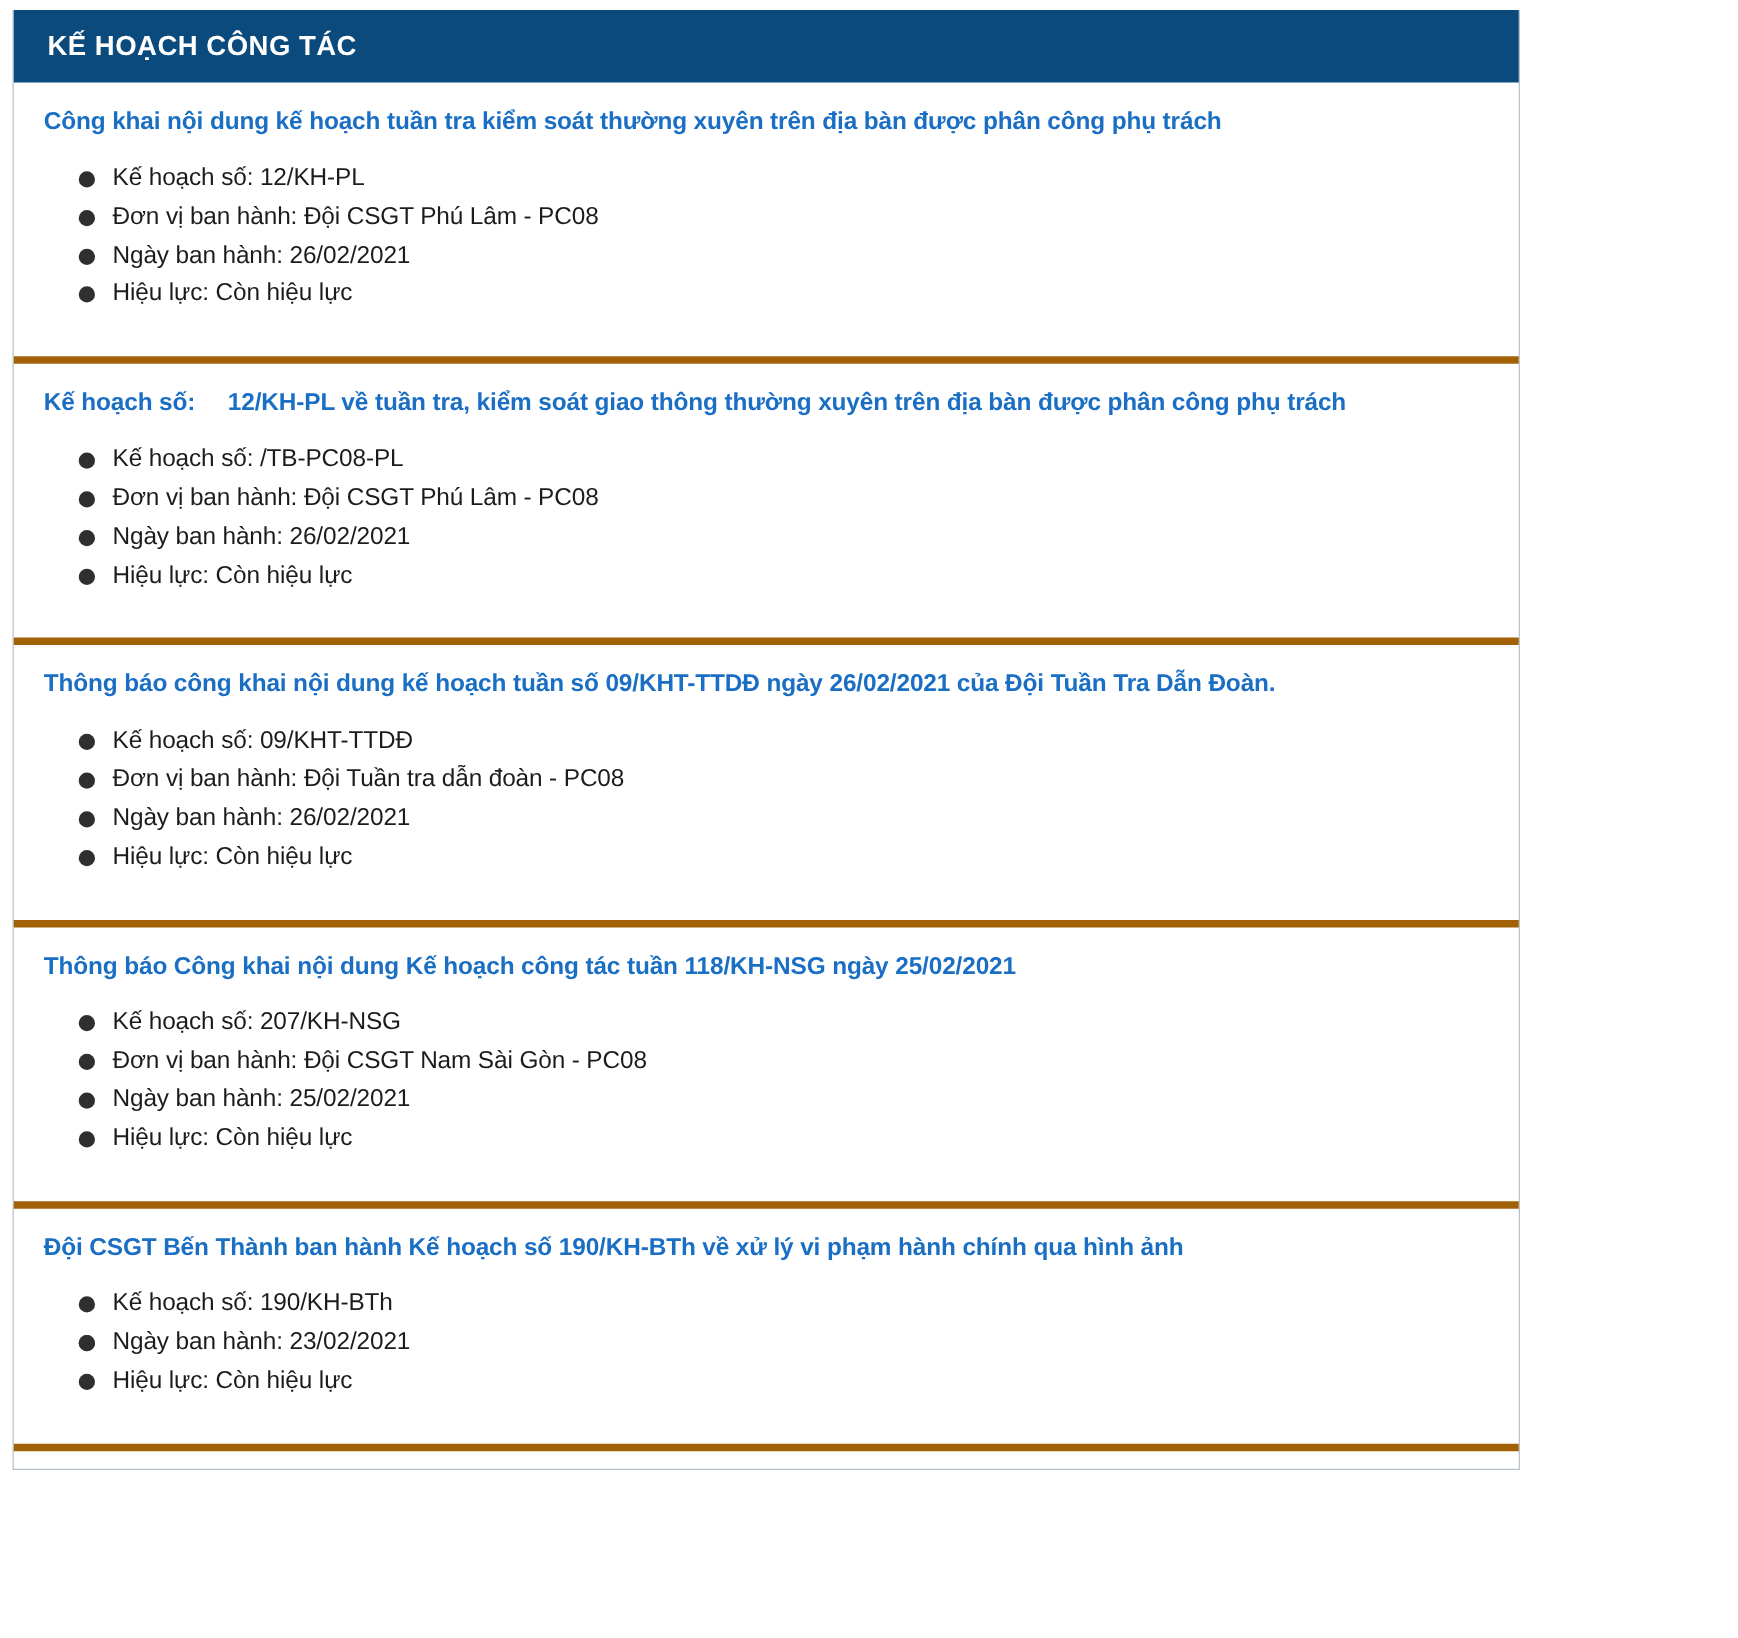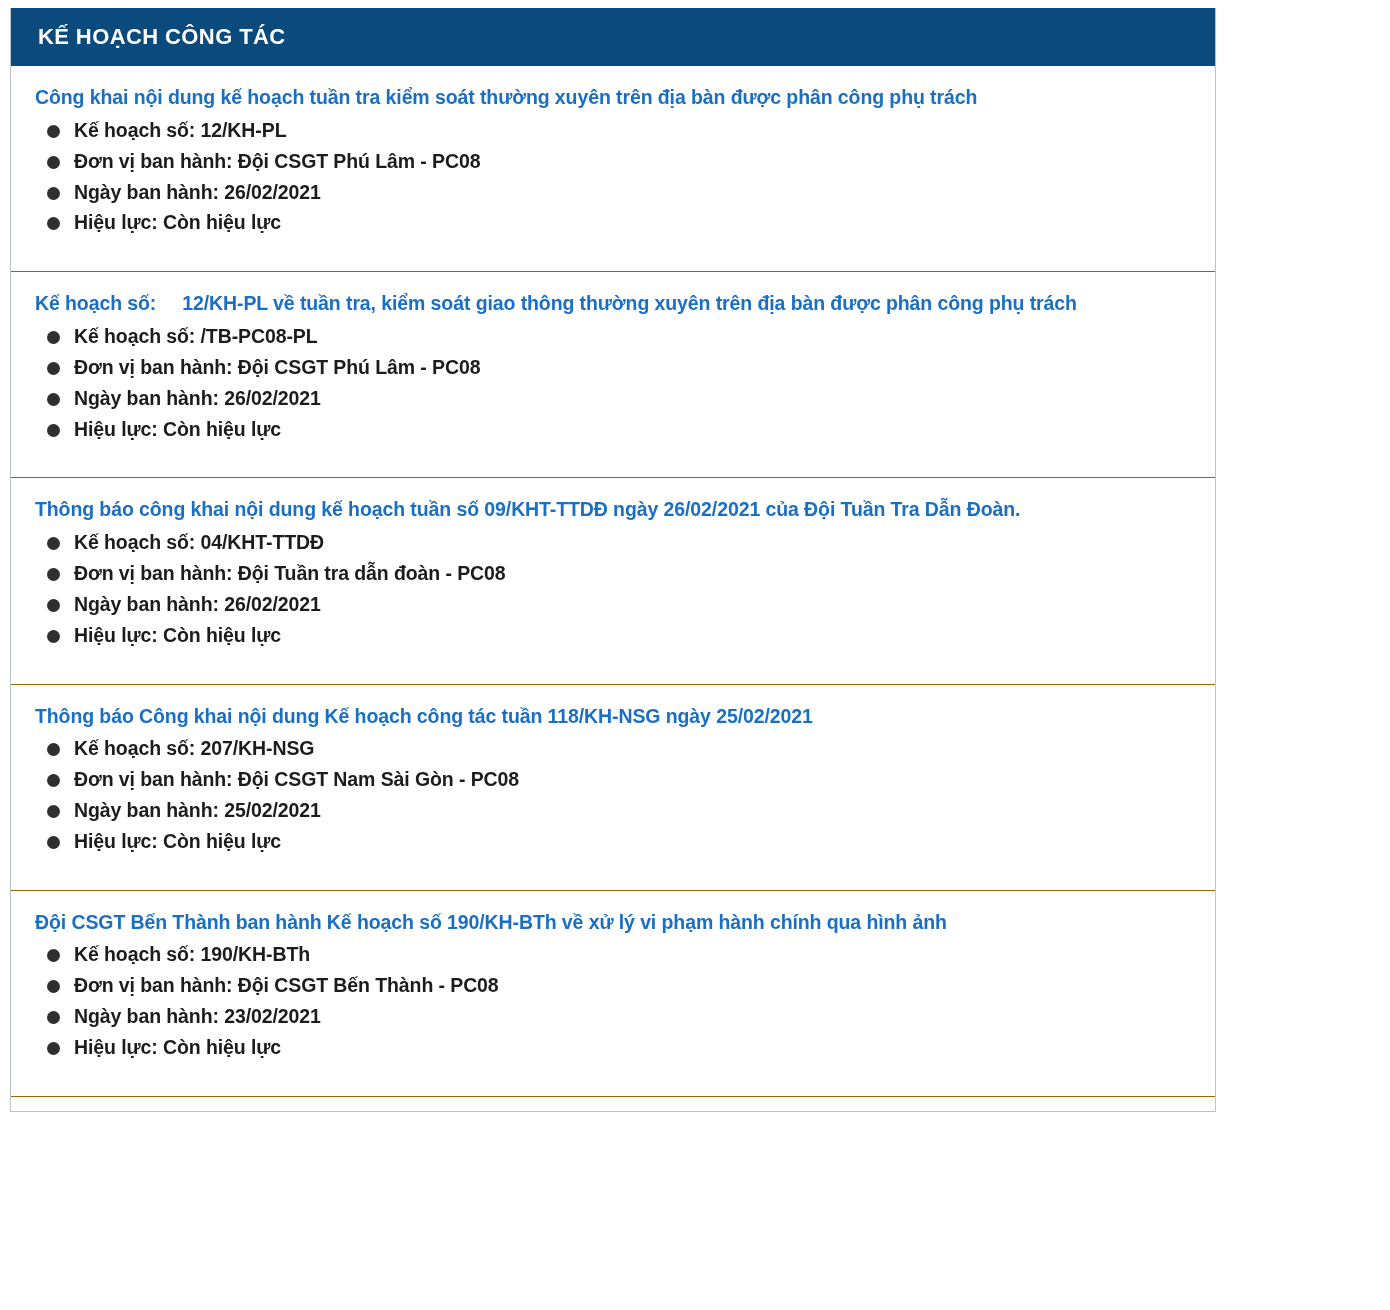--- a/index.html
+++ b/index.html
@@ -25,43 +25,42 @@
   .panel-header {
     background: #0b4a7d;
     color: #ffffff;
     font-size: 22px;
     font-weight: bold;
     letter-spacing: 0.4px;
     padding: 17px 0 17px 27px;
     line-height: 1.1;
   }
   .entry {
-    border-bottom: 1px solid #a16207;
-    padding: 18px 22px 32px 22px;
+    border-bottom: 6px solid #a16207;
+    padding: 18px 22px 20px 22px;
   }
   .entry:last-child {
     border-bottom: none;
   }
   .entry-title {
     color: #1a6fc4;
     font-size: 19.5px;
     font-weight: bold;
     line-height: 1.42;
     margin: 0 0 4px 2px;
     letter-spacing: -0.1px;
   }
   .entry-title .title-lead {
     margin-right: 26px;
     text-align: center;
   }
   ul.fields {
     list-style: none;
-    margin: 0;
+    margin: 16px;
     padding: 0;
-    font-weight: bold;
   }
   ul.fields li {
     position: relative;
     padding-left: 41px;
     font-size: 19.5px;
     color: #1c1c1c;
     line-height: 1.48;
     margin: 2px 0;
     letter-spacing: -0.1px;
   }
@@ -109,21 +108,21 @@
         <li><span class="bullet"></span><span>Ngày ban hành: 26/02/2021</span></li>
         <li><span class="bullet"></span><span>Hiệu lực: Còn hiệu lực</span></li>
       </ul>
     </div>
 
     <div class="entry">
       <div class="entry-title">
         <span>Thông báo công khai nội dung kế hoạch tuần số 09/KHT-TTDĐ ngày 26/02/2021 của Đội Tuần Tra Dẫn Đoàn.</span>
       </div>
       <ul class="fields">
-        <li><span class="bullet"></span><span>Kế hoạch số: 04/KHT-TTDĐ</span></li>
+        <li><span class="bullet"></span><span>Kế hoạch số: 09/KHT-TTDĐ</span></li>
         <li><span class="bullet"></span><span>Đơn vị ban hành: Đội Tuần tra dẫn đoàn - PC08</span></li>
         <li><span class="bullet"></span><span>Ngày ban hành: 26/02/2021</span></li>
         <li><span class="bullet"></span><span>Hiệu lực: Còn hiệu lực</span></li>
       </ul>
     </div>
 
     <div class="entry">
       <div class="entry-title">
         <span>Thông báo Công khai nội dung Kế hoạch công tác tuần 118/KH-NSG ngày 25/02/2021</span>
       </div>
@@ -134,21 +133,21 @@
         <li><span class="bullet"></span><span>Hiệu lực: Còn hiệu lực</span></li>
       </ul>
     </div>
 
     <div class="entry">
       <div class="entry-title">
         <span>Đội CSGT Bến Thành ban hành Kế hoạch số 190/KH-BTh về xử lý vi phạm hành chính qua hình ảnh</span>
       </div>
       <ul class="fields">
         <li><span class="bullet"></span><span>Kế hoạch số: 190/KH-BTh</span></li>
-        <li><span class="bullet"></span><span>Đơn vị ban hành: Đội CSGT Bến Thành - PC08</span></li>
+        <li><span class="bullet"></span></li>
         <li><span class="bullet"></span><span>Ngày ban hành: 23/02/2021</span></li>
         <li><span class="bullet"></span><span>Hiệu lực: Còn hiệu lực</span></li>
       </ul>
     </div>
 
     <div class="tail"></div>
   </div>
 </div>
 
 </body></html>

